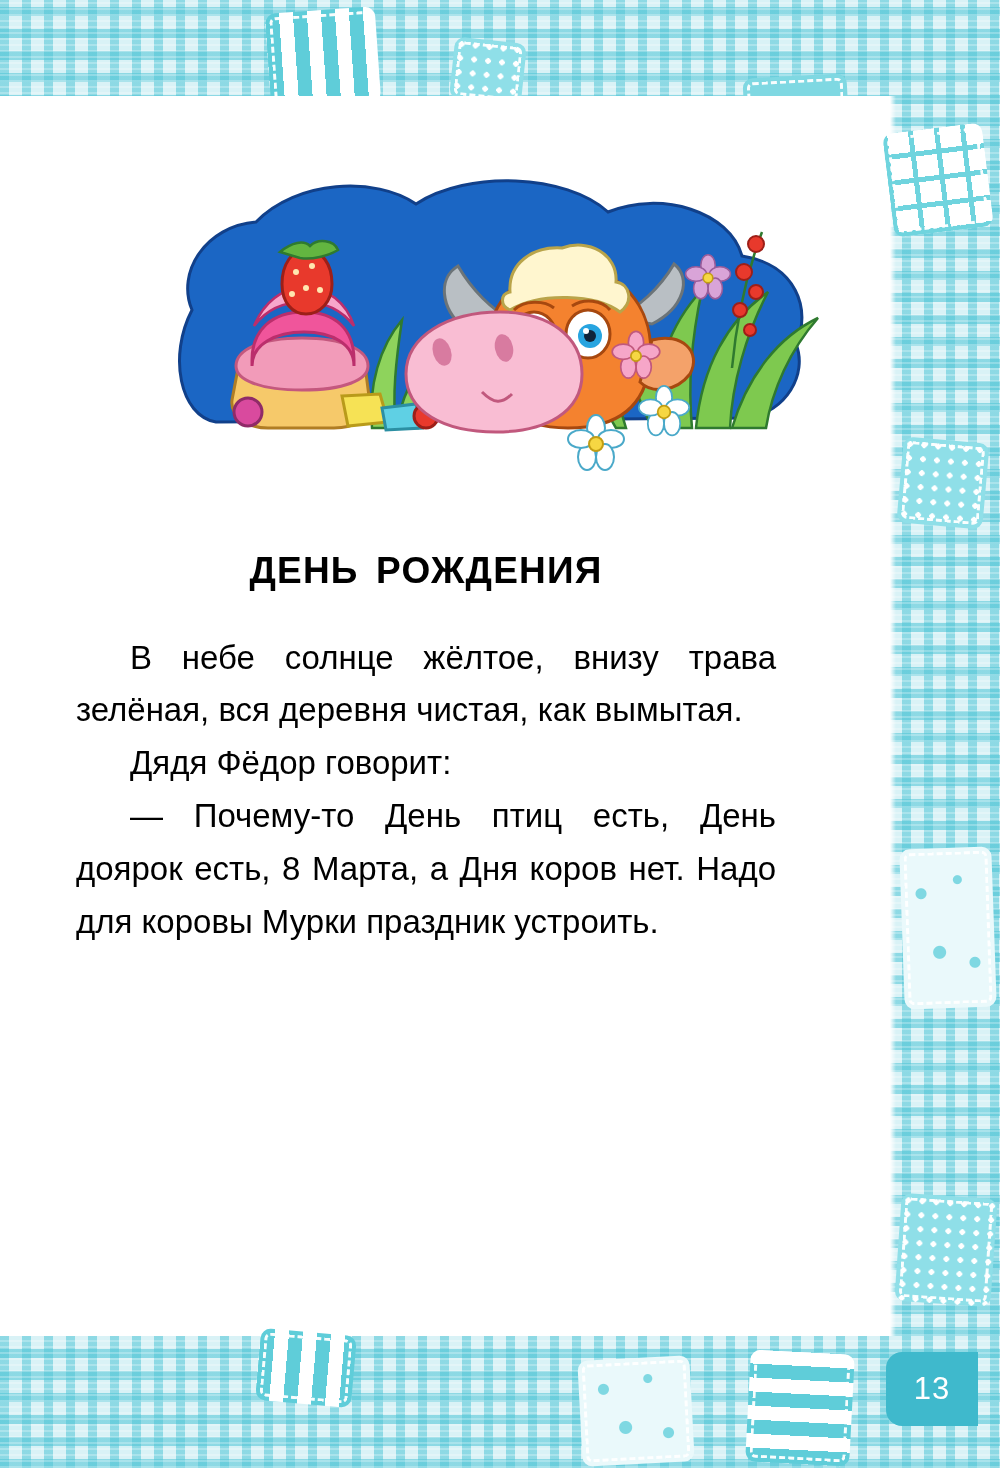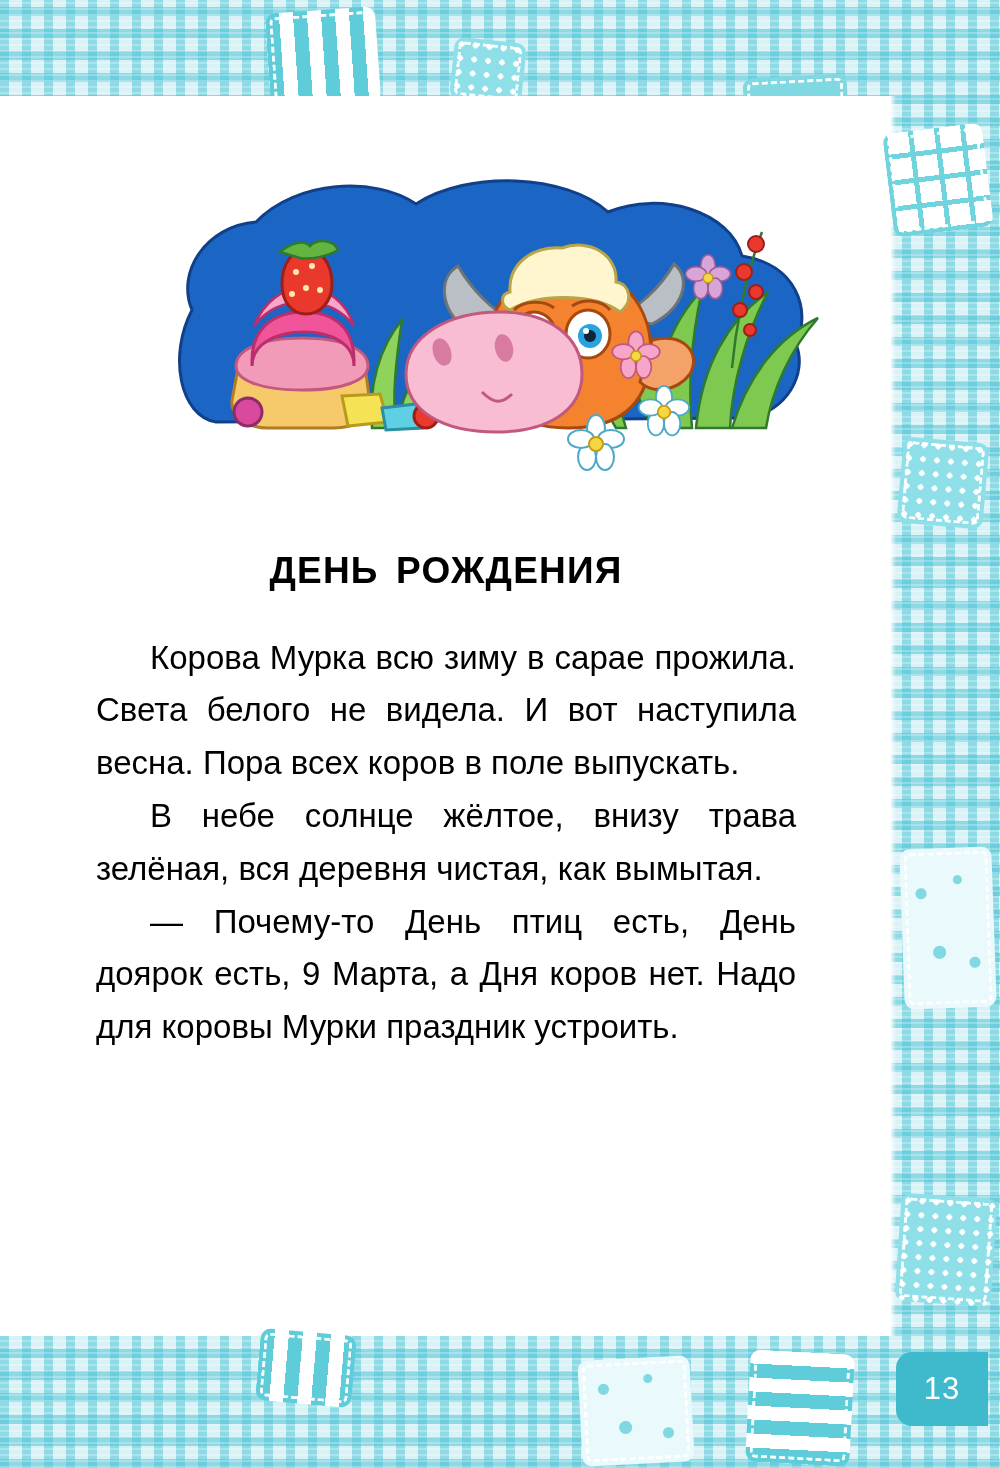--- a/index.html
+++ b/index.html
@@ -115,21 +115,21 @@
     position: absolute;
     left: 96px;
     top: 160px;
     width: 730px;
     height: 330px;
   }
 
   
   .content {
     position: absolute;
-    left: 96px;
+    left: 76px;
     top: 545px;
     width: 700px;
   }
   .title {
     text-align: center;
     font-weight: bold;
     font-size: 37px;
     line-height: 1.42;
     letter-spacing: 1.2px;
     color: #000000;
@@ -144,21 +144,21 @@
     margin: 0;
   }
   .body-text p {
     margin: 0;
     text-indent: 54px;
   }
 
   
   .folio {
     position: absolute;
-    right: 12px;
+    right: 22px;
     bottom: 42px;
     width: 92px;
     height: 74px;
     background: #3fb9cc;
     border-radius: 16px 0 0 16px;
     color: #ffffff;
     font-size: 31px;
     display: flex;
     align-items: center;
     justify-content: center;
@@ -321,20 +321,20 @@
       </g>
     </svg>
   </div>
 
   <div class="content">
     <h1 class="title">
       <span>ДЕНЬ  РОЖДЕНИЯ</span><br>
     </h1>
 
     <div class="body-text">
-      <p>Корова Мурка всю зиму в сарае прожила. Света белого не видела. И вот наступила весна. Пора всех коров в поле выпускать.</p>
       <p>В небе солнце жёлтое, внизу трава зелёная, вся деревня чистая, как вымытая.</p>
-      <p>— Почему-то День птиц есть, День доярок есть, 9 Марта, а Дня коров нет. Надо для коровы Мурки праздник устроить.</p>
+      <p>Дядя Фёдор говорит:</p>
+      <p>— Почему-то День птиц есть, День доярок есть, 8 Марта, а Дня коров нет. Надо для коровы Мурки праздник устроить.</p>
     </div>
   </div>
 
   <div class="folio">13</div>
 </div>
 
 </body></html>

